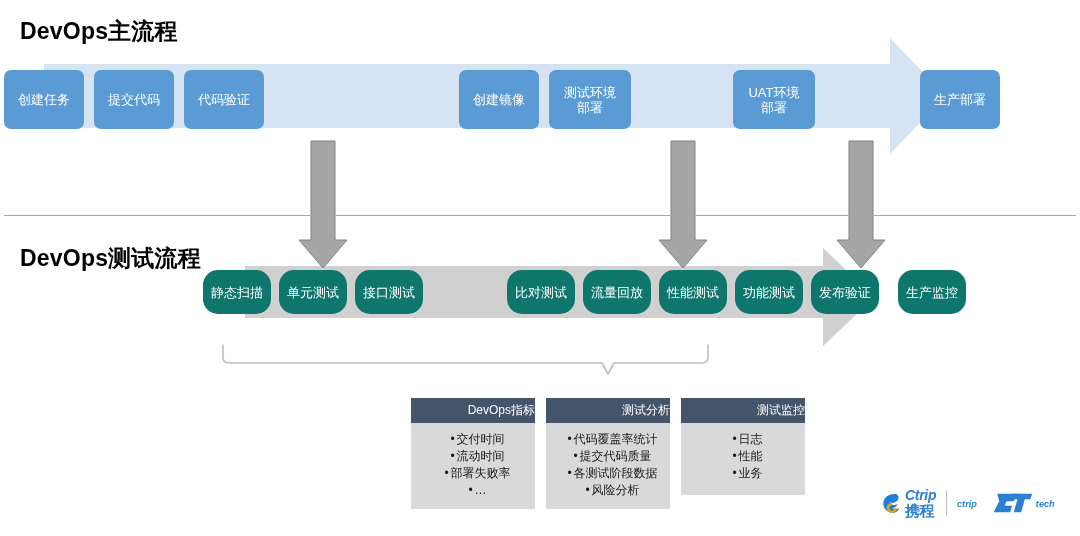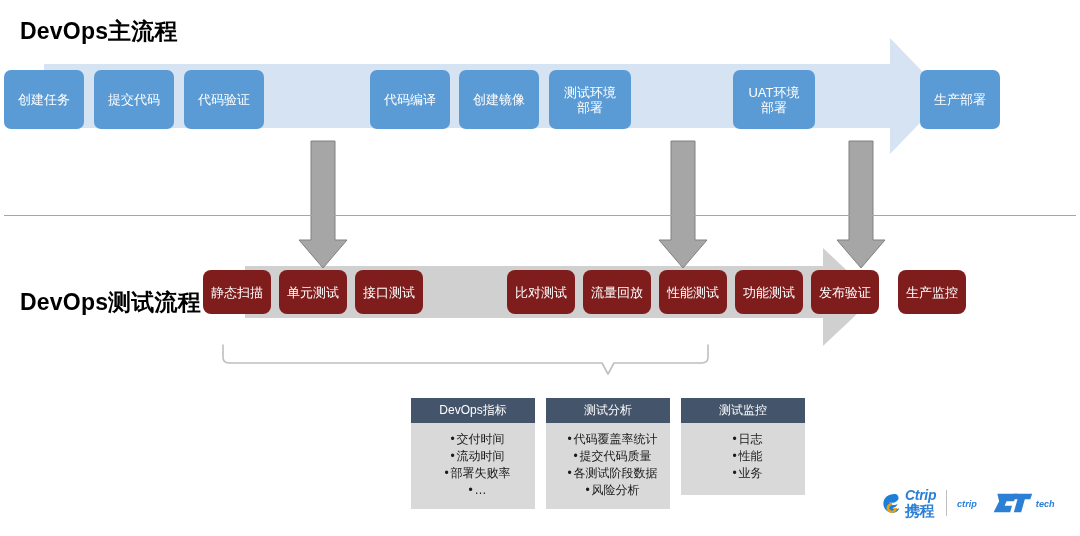--- a/index.html
+++ b/index.html
@@ -24,21 +24,21 @@
   
   .section-title {
     position: absolute;
     font-weight: bold;
     font-size: 23px;
     color: #000000;
     letter-spacing: 0.2px;
     white-space: nowrap;
   }
   #title-main  { left: 20px; top: 16px; }
-  #title-test  { left: 20px; top: 243px; margin-top: 44px; }
+  #title-test  { left: 20px; top: 243px; }
 
   
   .flow-arrow-svg {
     position: absolute;
     left: 0; top: 0;
     width: 1080px;
     height: 536px;
     pointer-events: none;
   }
 
@@ -67,24 +67,24 @@
     padding: 2px 3px;
     white-space: pre-line;
   }
   .pbox.main {
     background: #5b9bd5;
     top: 70px;
     height: 59px;
   }
   .pbox.main.two-line { }
   .pbox.test {
-    background: #7f1d1d;
+    background: #0f766e;
     top: 270px;
     height: 44px;
-    border-radius: 8px;
+    border-radius: 15px;
     font-size: 13px;
   }
 
   
   .bracket-svg {
     position: absolute;
     left: 0;
     top: 340px;
     width: 1080px;
     height: 70px;
@@ -94,21 +94,21 @@
   
   .card {
     position: absolute;
     width: 124px;
     top: 398px;
   }
   .card-header {
     background: #44546a;
     color: #ffffff;
     font-size: 12px;
-    text-align: center;
+    text-align: right;
     padding: 5px 0 6px 0;
     line-height: 14px;
   }
   .card-body {
     background: #d9d9d9;
     padding: 8px 0 10px 9px;
     min-height: 72px;
     box-sizing: border-box;
   }
   .card-body ul {
@@ -202,21 +202,20 @@
     </g>
   </svg>
 
   <div class="divider"></div>
 
   <div class="section-title" id="title-main">DevOps主流程</div>
 
   <div class="pbox main" style="left:4px;width:80px">创建任务</div>
   <div class="pbox main" style="left:94px;width:80px">提交代码</div>
   <div class="pbox main" style="left:184px;width:80px">代码验证</div>
-  <div class="pbox main" style="left:370px;width:80px">代码编译</div>
   <div class="pbox main" style="left:459px;width:80px">创建镜像</div>
   <div class="pbox main two-line" style="left:549px;width:82px">测试环境
 部署</div>
   <div class="pbox main two-line" style="left:733px;width:82px">UAT环境
 部署</div>
   <div class="pbox main" style="left:920px;width:80px">生产部署</div>
 
   <div class="section-title" id="title-test">DevOps测试流程</div>
 
   <div class="pbox test" style="left:203px;width:68px">静态扫描</div>

